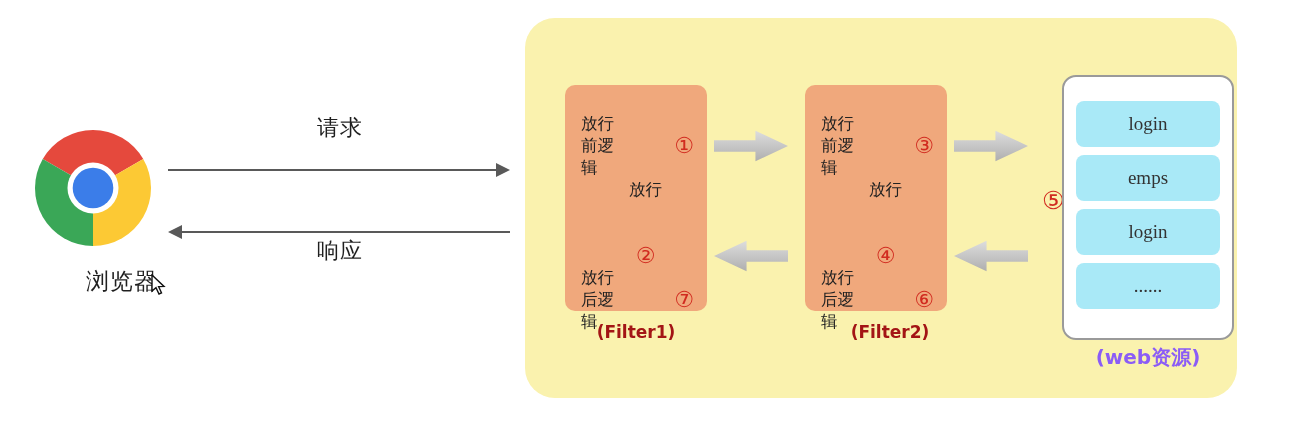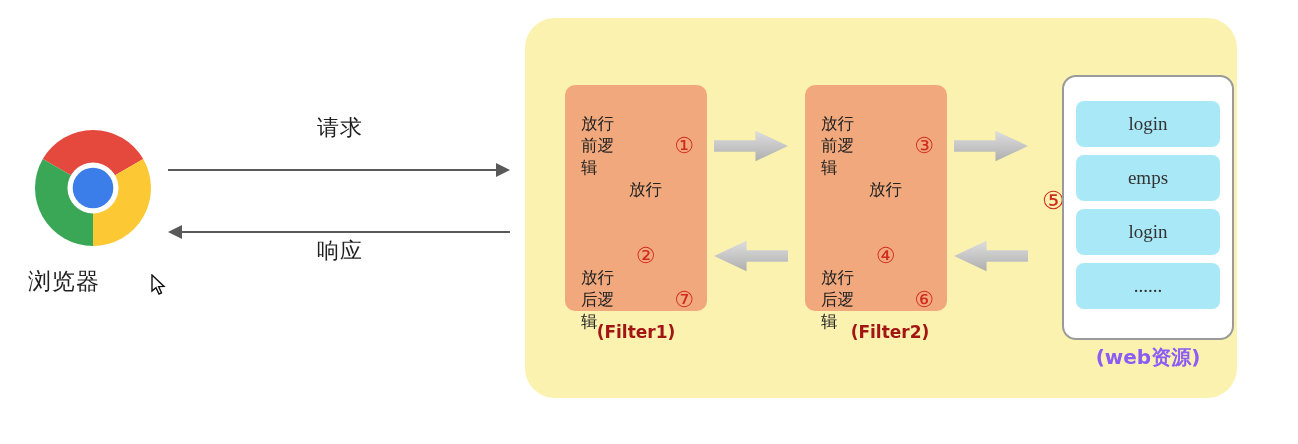--- a/index.html
+++ b/index.html
@@ -2,21 +2,21 @@
 <html><head>
 <meta charset="utf-8">
 <style>
   * { margin:0; padding:0; box-sizing:border-box; }
   html,body { background:#fff; }
   body { font-family:"DejaVu Sans","Liberation Sans",sans-serif; }
   .stage { position:relative; width:1298px; height:444px; background:#ffffff; overflow:hidden; }
 
   
   .chrome-icon { position:absolute; left:35px; top:130px; width:116px; height:116px; }
-  .browser-label { position:absolute; left:28px; top:266px; width:130px; text-align:left;
+  .browser-label { position:absolute; left:28px; top:266px; width:130px; text-align:right;
                    font-size:23px; color:#1f1f1f; letter-spacing:1px; }
   .cursor { position:absolute; left:150px; top:274px; width:16px; height:22px; }
 
   
   .line-arrow { position:absolute; height:16px; }
   .line-arrow .shaft { position:absolute; top:50%; height:2px; background:#595959; transform:translateY(-50%); }
   .line-arrow.right .shaft { left:0; right:12px; }
   .line-arrow.left  .shaft { left:12px; right:0; }
   .line-arrow .head { position:absolute; top:50%; transform:translateY(-50%); width:0; height:0;
                       border-top:7px solid transparent; border-bottom:7px solid transparent; }

